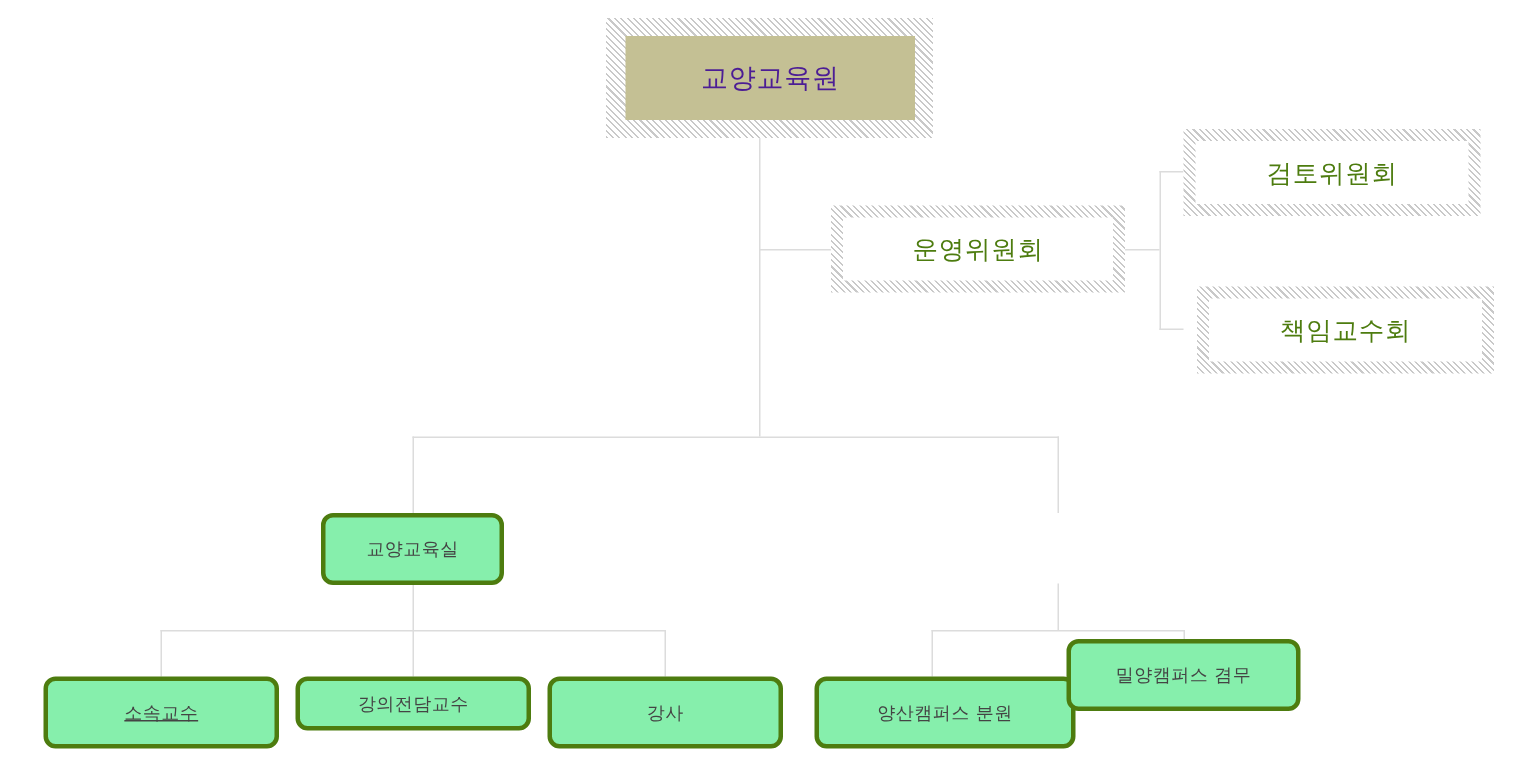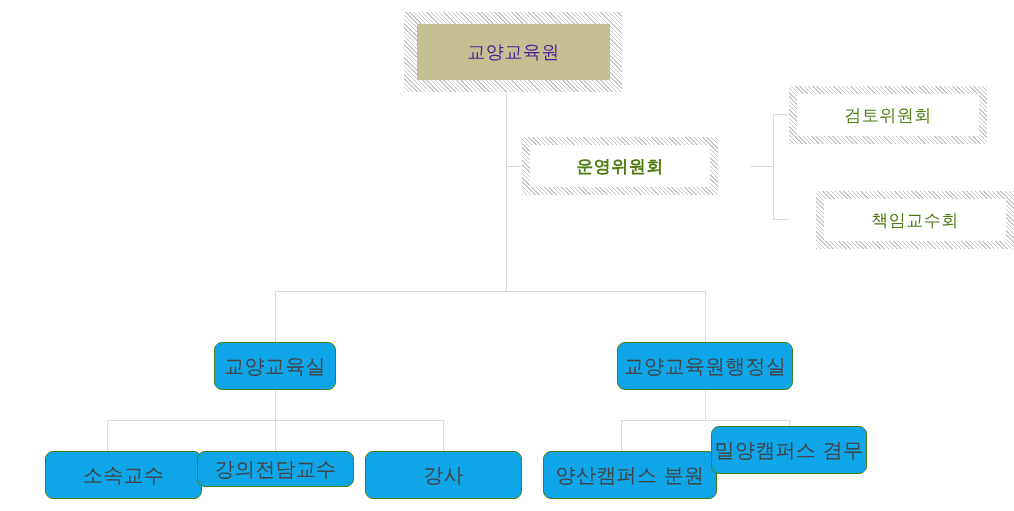--- a/index.html
+++ b/index.html
@@ -11,22 +11,22 @@
     position:absolute;
     background: repeating-linear-gradient(45deg, #c9c9c9 0px, #c9c9c9 1px, #ffffff 1px, #ffffff 3px);
   }
   .hatch .inner {
     position:absolute; left:8px; top:8px; right:8px; bottom:8px;
     background:#ffffff; display:flex; align-items:center; justify-content:center;
     color:#4d7c0f; font-size:17px; letter-spacing:0.5px;
   }
   .hatch.root .inner { left:13px; top:12px; right:12px; bottom:12px; background:#c4c094; color:#4c1d95; font-size:18px; }
   .box {
-    position:absolute; background:#0ea5e9; border:1px solid #4d7c0f; border-radius:8px;
-    display:flex; align-items:center; justify-content:center; color:#444; font-size:20px;
+    position:absolute; background:#86efac; border:3px solid #4d7c0f; border-radius:8px;
+    display:flex; align-items:center; justify-content:center; color:#444; font-size:12px;
     box-sizing:border-box; letter-spacing:0.3px;
   }
 </style>
 </head>
 <body>
 
 <div class="chart">
 
   <div class="line" style="left:506px; top:91px; width:1px; height:200px;"></div>
   <div class="line" style="left:506px; top:166px; width:48px; height:1px;"></div>
@@ -47,39 +47,36 @@
 
   <div class="line" style="left:705px; top:389px; width:1px; height:31px;"></div>
   <div class="line" style="left:621px; top:420px; width:169px; height:1px;"></div>
   <div class="line" style="left:621px; top:420px; width:1px; height:31px;"></div>
   <div class="line" style="left:789px; top:420px; width:1px; height:31px;"></div>
 
   <div class="hatch root" style="left:404px; top:12px; width:218px; height:80px;">
     <div class="inner">교양교육원</div>
   </div>
 
-  <div class="hatch" style="left:522px; top:137px; width:196px; height:58px;font-weight:bold;">
+  <div class="hatch" style="left:554px; top:137px; width:196px; height:58px;">
     <div class="inner">운영위원회</div>
   </div>
 
   <div class="hatch" style="left:789px; top:86px; width:198px; height:58px;">
     <div class="inner">검토위원회</div>
   </div>
-  <div class="hatch" style="left:816px; top:191px; width:198px; height:58px;">
+  <div class="hatch" style="left:798px; top:191px; width:198px; height:58px;">
     <div class="inner">책임교수회</div>
   </div>
 
   <div class="box" style="left:214px; top:342px; width:122px; height:48px;">
     <span>교양교육실</span>
   </div>
-  <div class="box" style="left:617px; top:342px; width:176px; height:48px;">
-    <span>교양교육원행정실</span>
-  </div>
 
-  <div class="box" style="left:45px; top:451px; width:157px; height:48px;">
+  <div class="box" style="left:29px; top:451px; width:157px; height:48px;text-decoration:underline;">
     <span>소속교수</span>
   </div>
   <div class="box" style="left:197px; top:451px; width:157px; height:36px;">
     <span>강의전담교수</span>
   </div>
   <div class="box" style="left:365px; top:451px; width:157px; height:48px;">
     <span>강사</span>
   </div>
   <div class="box" style="left:543px; top:451px; width:174px; height:48px;">
     <span>양산캠퍼스 분원</span>

